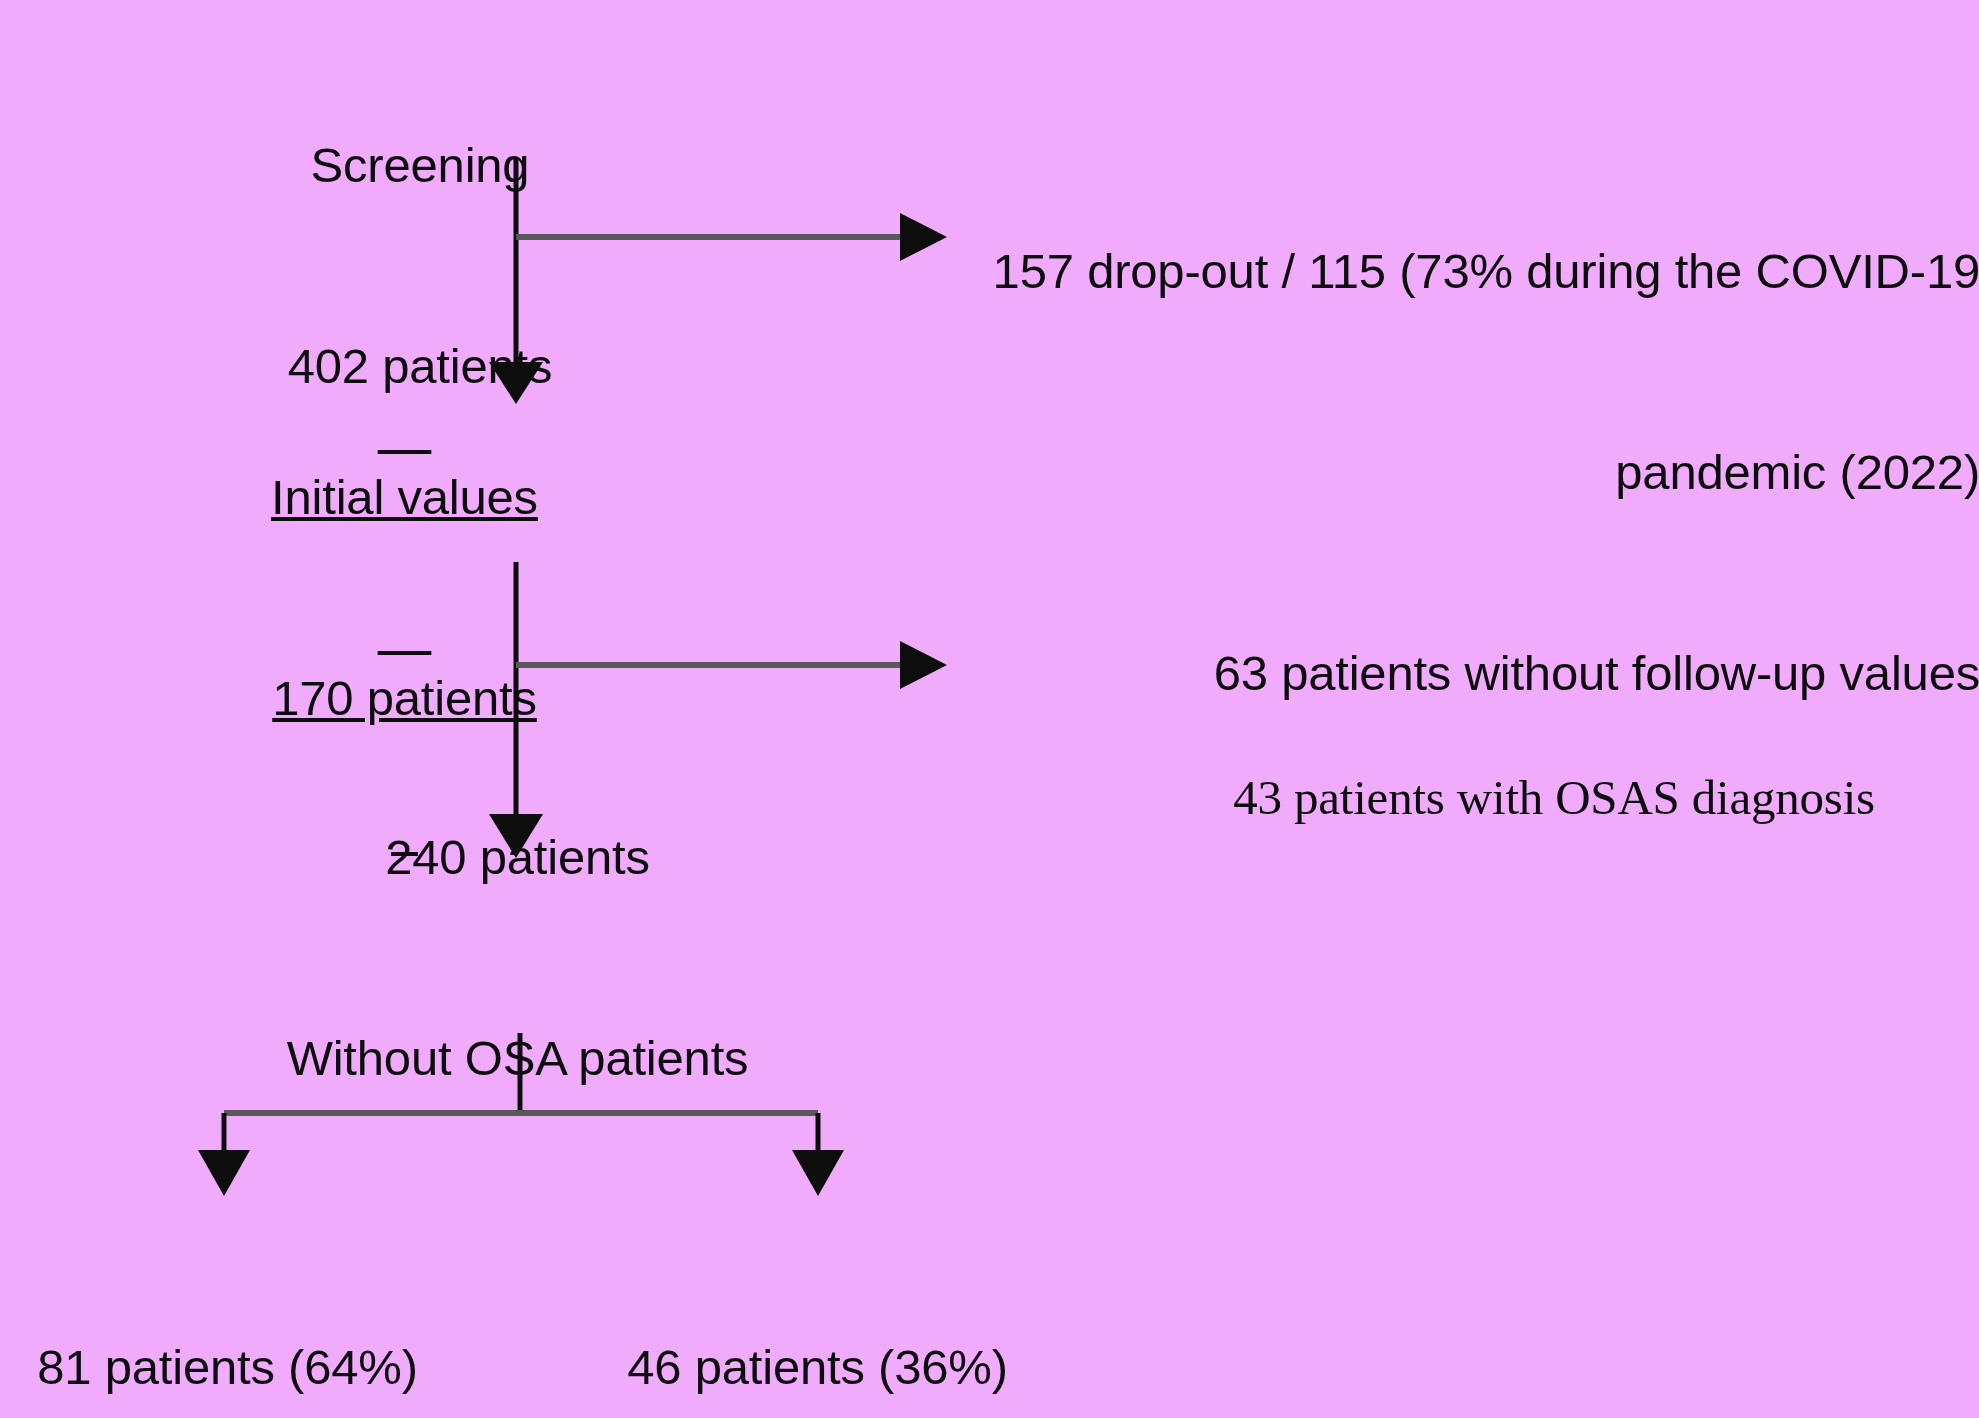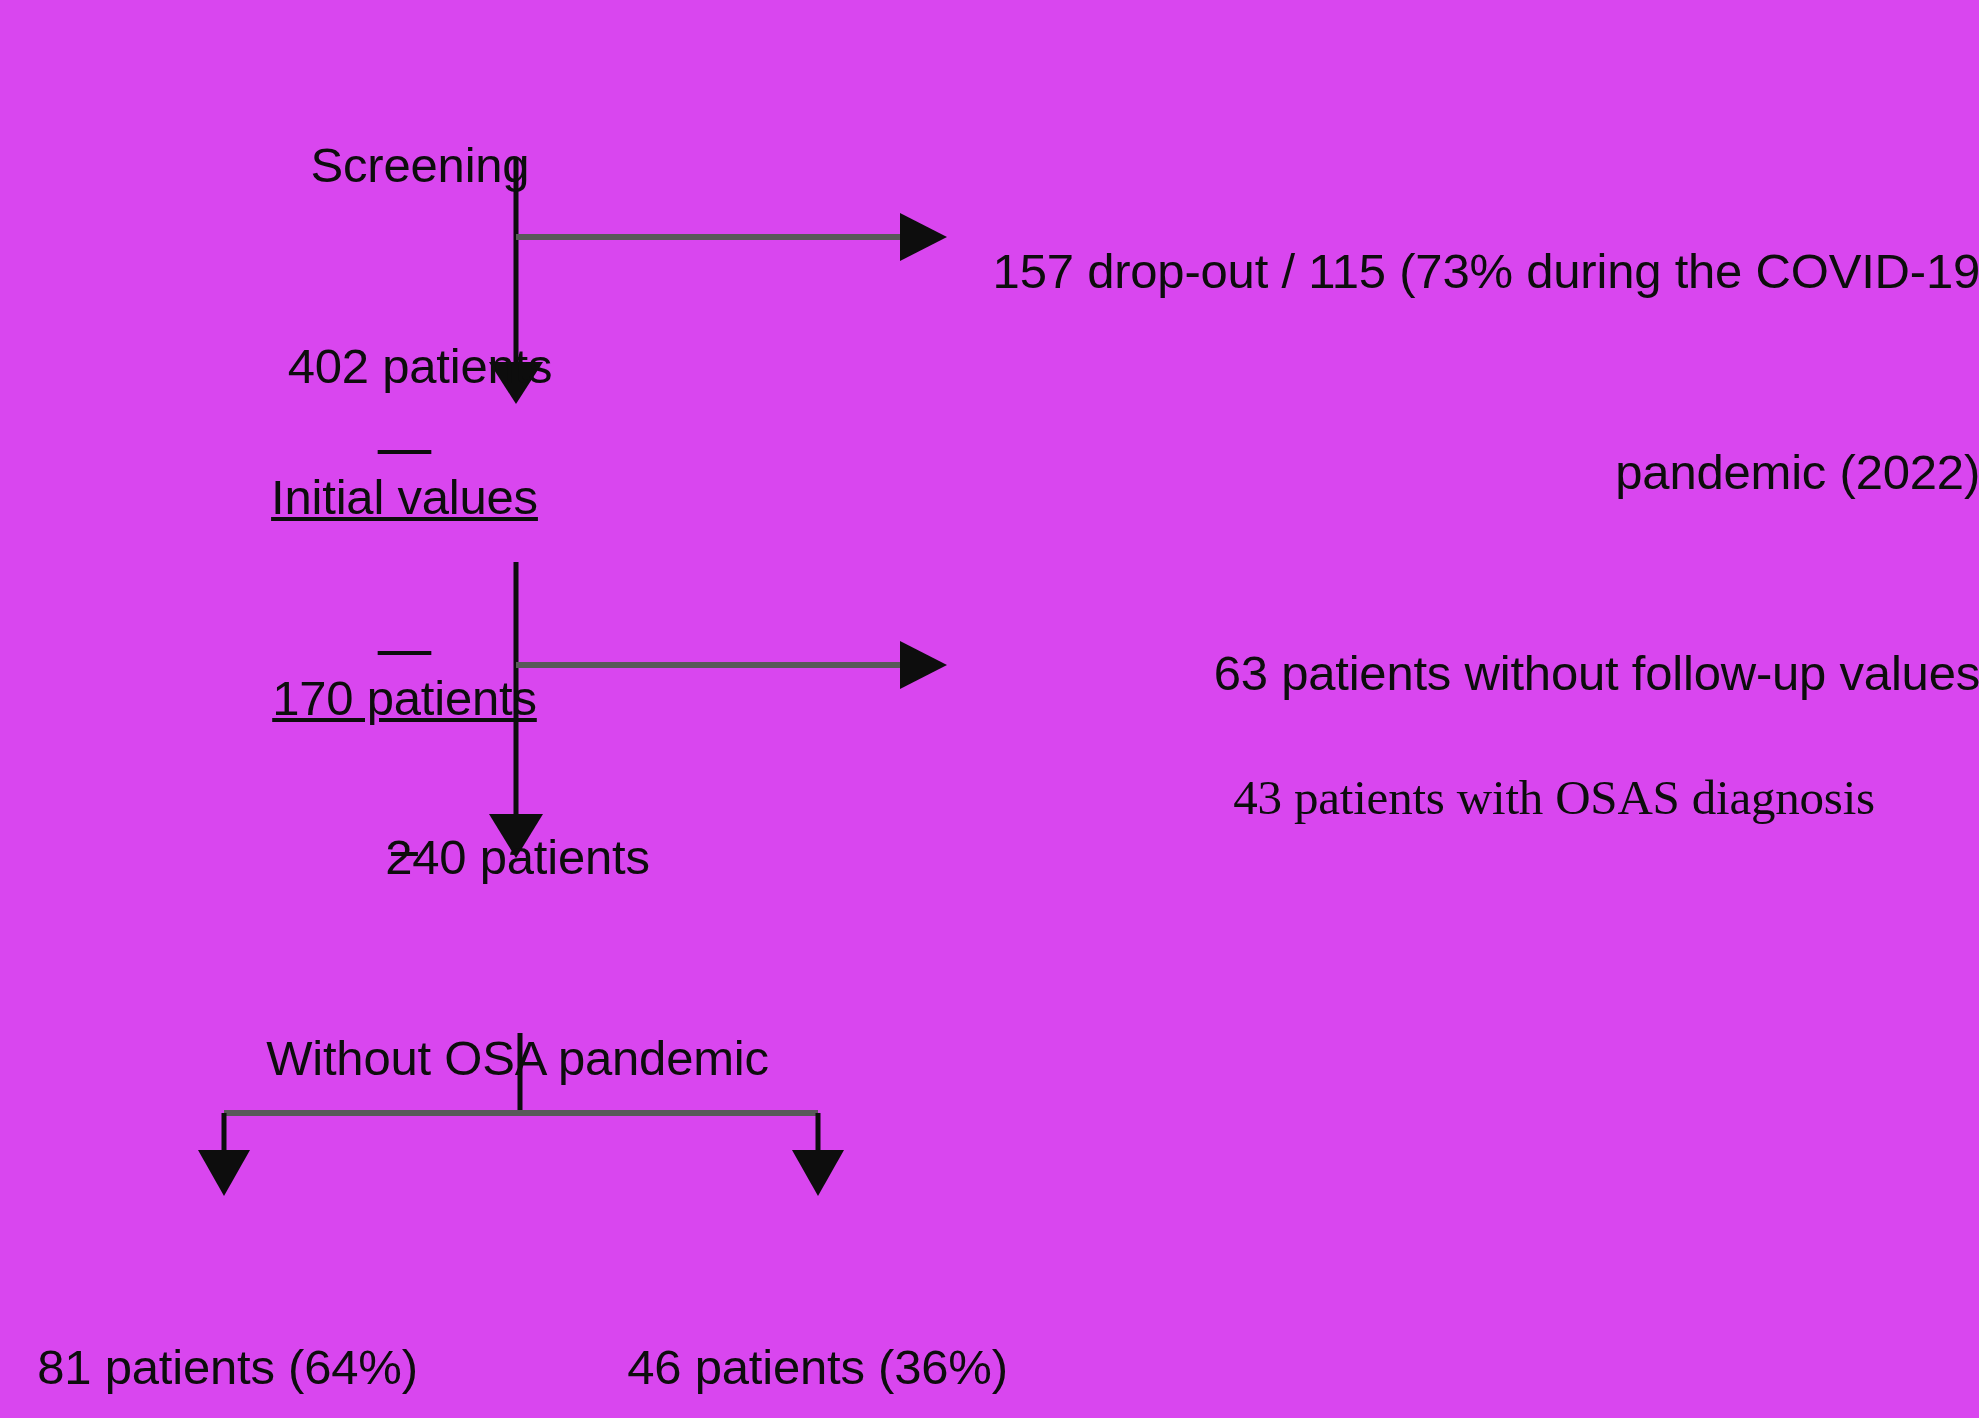--- a/index.html
+++ b/index.html
@@ -8,21 +8,21 @@
     padding: 0;
     background: #ffffff;
   }
   body {
     font-family: "Liberation Sans", sans-serif;
   }
   #canvas {
     position: relative;
     width: 1979px;
     height: 1418px;
-    background: #d946ef;
+    background: #f0abfc;
     overflow: hidden;
   }
   svg.connectors {
     position: absolute;
     left: 0;
     top: 0;
     width: 1979px;
     height: 1418px;
     pointer-events: none;
   }
@@ -98,21 +98,21 @@
     <div>Initial values</div>
     <div>170 patients</div>
   </div>
 
   <div class="node left" id="node-osas-diagnosis">
     <div>43 patients with OSAS diagnosis</div>
   </div>
 
   <div class="node center" id="node-without-osa">
     <div>240 patients</div>
-    <div>Without OSA pandemic</div>
+    <div>Without OSA patients</div>
   </div>
 
   <div class="node center" id="node-no-risk">
     <div>81 patients (64%)</div>
     
     
   </div>
 
   <div class="node center" id="node-risk">
     <div>46 patients (36%)</div>

